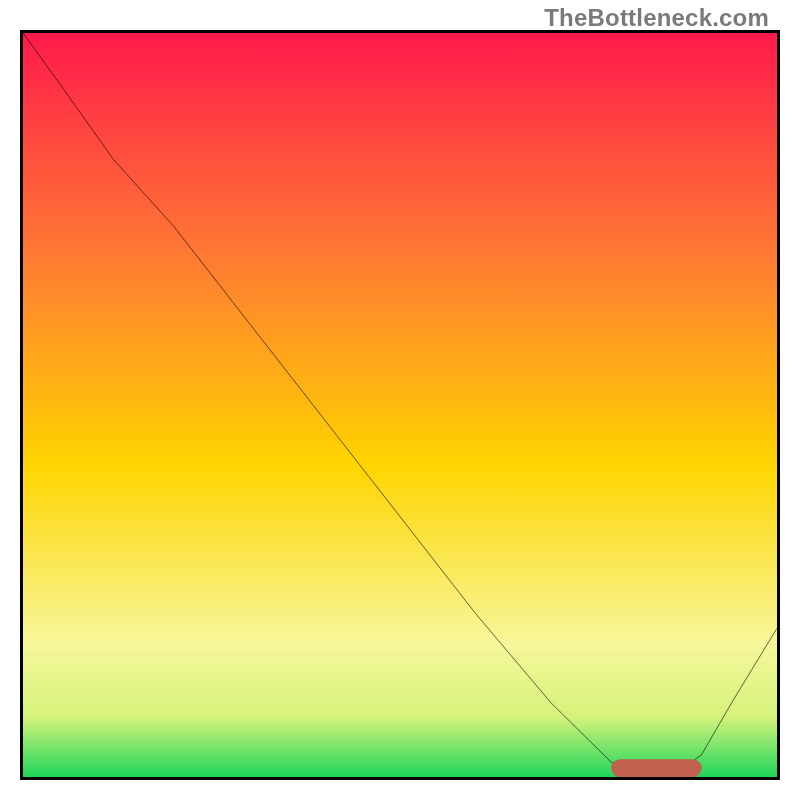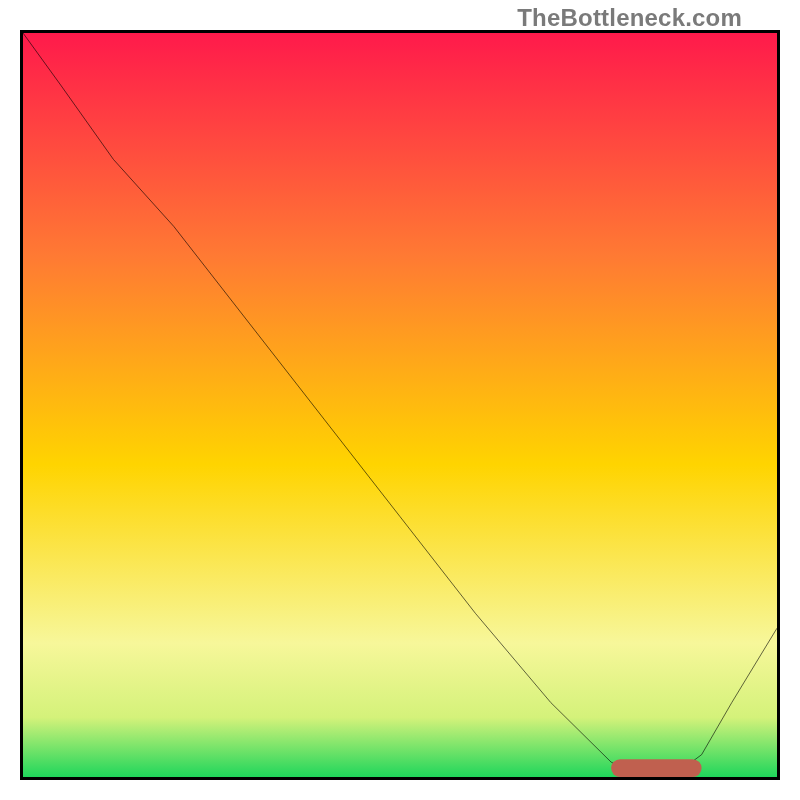--- a/index.html
+++ b/index.html
@@ -8,20 +8,21 @@
     width: 800px;
     height: 800px;
     overflow: hidden;
     background: #fff;
     font-family: Arial, Helvetica, sans-serif;
   }
   .stage {
     position: relative;
     width: 752px;
     height: 800px;
+    padding-left: 27px;
   }
   .watermark {
     position: absolute;
     top: 4px;
     right: 10px;
     font-size: 24px;
     font-weight: 600;
     color: #7a7a7a;
     letter-spacing: 0.2px;
   }

